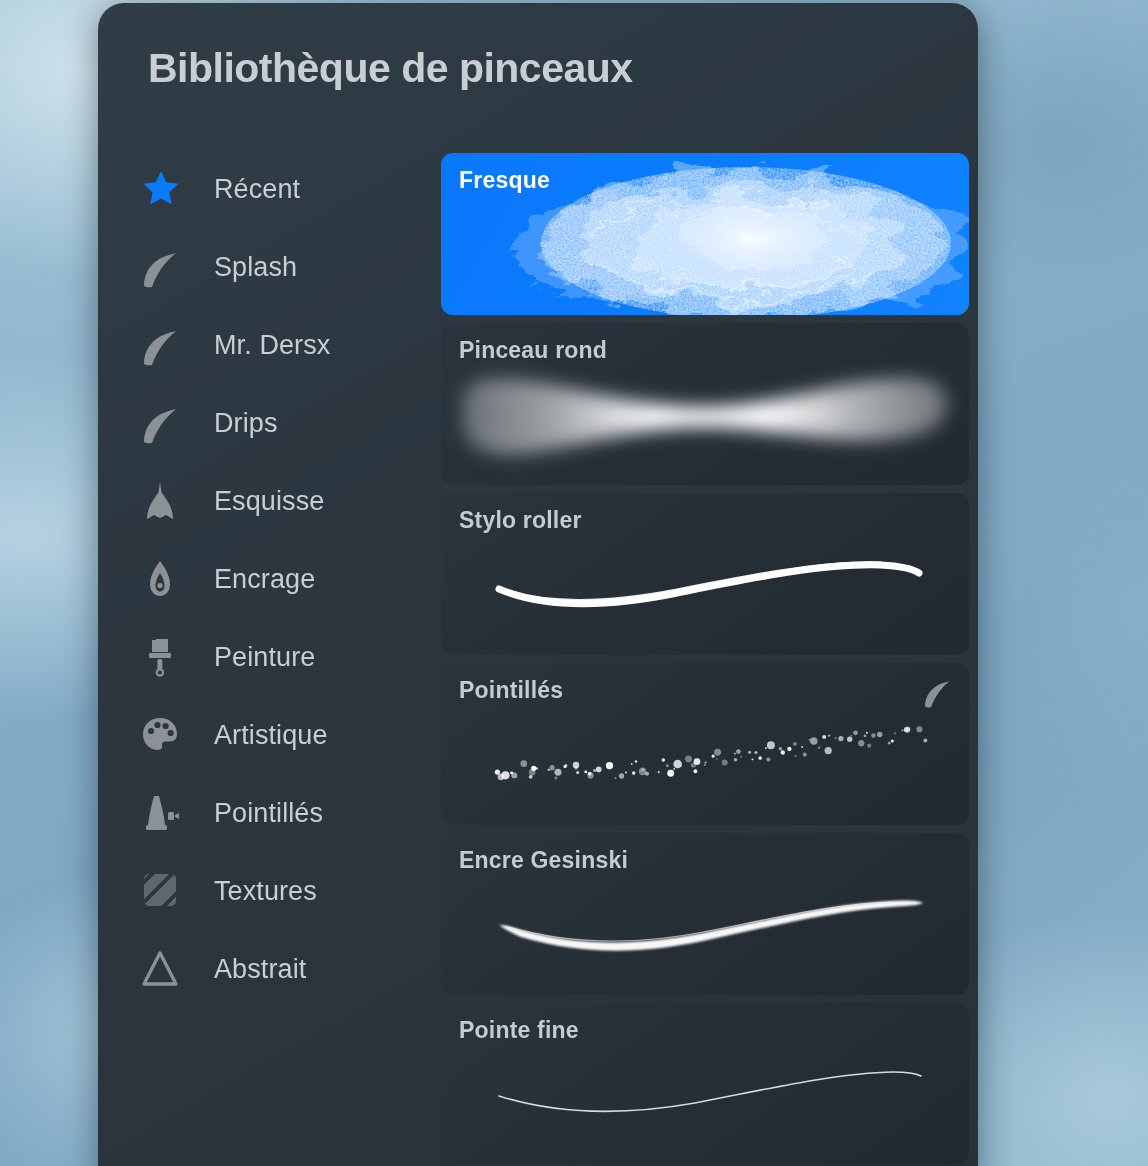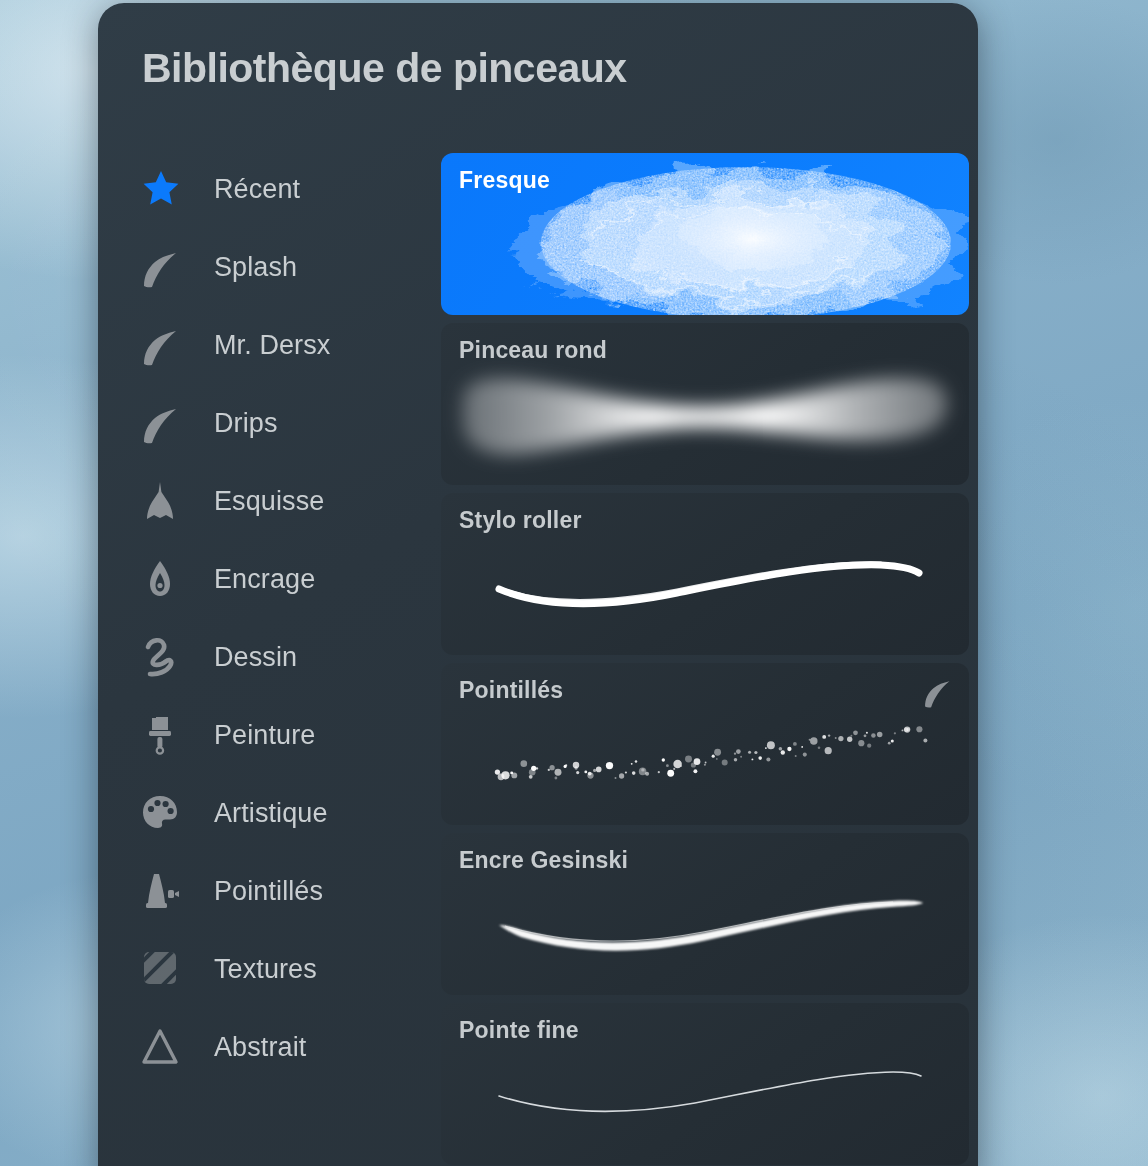--- a/index.html
+++ b/index.html
@@ -46,21 +46,21 @@
     width: 880px;
     height: 1180px;
     border-radius: 26px 26px 0 0;
     background: linear-gradient(150deg, #303d47 0%, #2b363f 42%, #28323a 100%);
     box-shadow: 0 6px 34px rgba(10,20,28,.45);
     overflow: hidden;
   }
 
   .panel-title {
     position: absolute;
-    left: 44px;
+    left: 50px;
     top: 42px;
     font-size: 41px;
     font-weight: bold;
     color: #c9ced1;
     letter-spacing: -0.5px;
     white-space: nowrap;
   }
 
   
   #category-sidebar {
@@ -202,28 +202,20 @@
         </span>
         <span class="cat-label">Esquisse</span>
       </div>
       <div class="cat-item">
         <span class="cat-icon">
           <svg width="42" height="42" viewBox="0 0 42 42">
             <use href="#ic-pen-nib-icon"></use>
           </svg>
         </span>
         <span class="cat-label">Encrage</span>
-      </div>
-      <div class="cat-item">
-        <span class="cat-icon">
-          <svg width="42" height="42" viewBox="0 0 42 42">
-            <use href="#ic-squiggle-icon"></use>
-          </svg>
-        </span>
-        <span class="cat-label">Dessin</span>
       </div>
       <div class="cat-item">
         <span class="cat-icon">
           <svg width="42" height="42" viewBox="0 0 42 42">
             <use href="#ic-paintbrush-icon"></use>
           </svg>
         </span>
         <span class="cat-label">Peinture</span>
       </div>
       <div class="cat-item">

